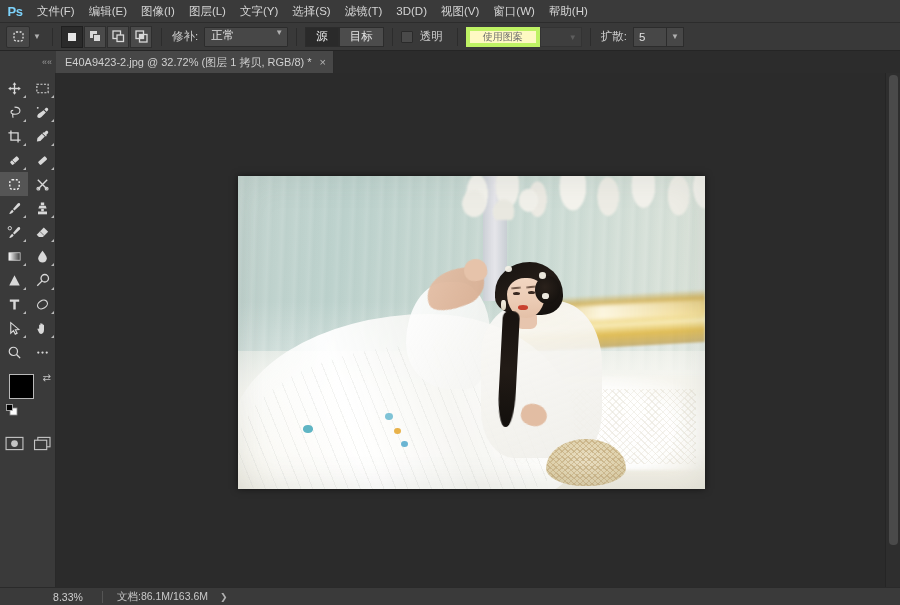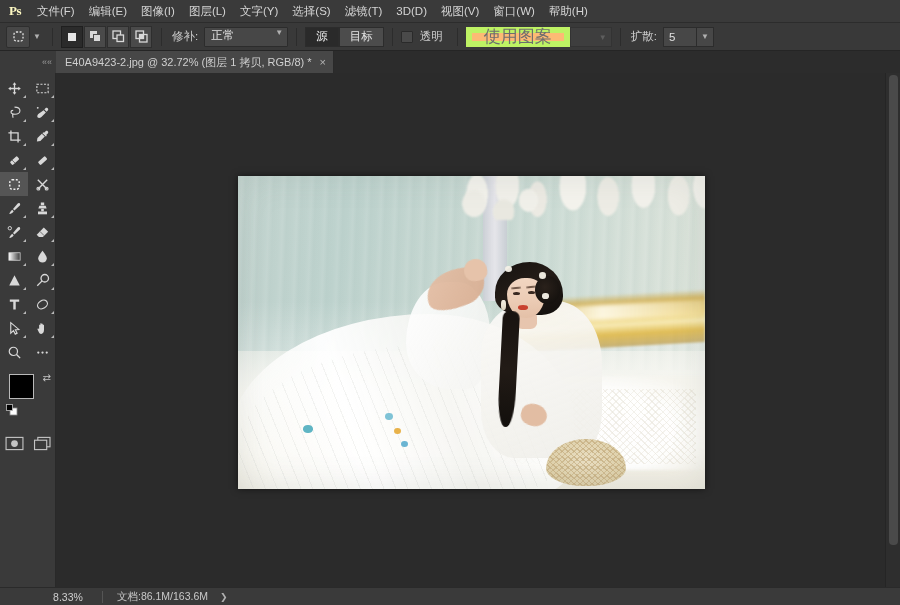--- a/index.html
+++ b/index.html
@@ -13,22 +13,22 @@
   #app { position: relative; width: 900px; height: 605px; background: #323232; }
 
   
   .menubar {
     position: absolute; top: 0; left: 0; width: 900px; height: 23px;
     background: #3a3a3a; display: flex; align-items: center;
     border-bottom: 1px solid #2c2c2c;
   }
   .ps-logo {
     width: 30px; height: 23px; display: flex; align-items: center;
-    justify-content: center; color: #fef9c3; font-size: 13px;
-    font-weight: bold; font-family: Liberation Serif, serif;
+    justify-content: center; color: #7dd3fc; font-size: 13px;
+    font-weight: bold; font-family: Liberation Sans, sans-serif;
     letter-spacing: -0.5px;
   }
   .menu-item {
     padding: 0 7px; height: 23px; line-height: 23px;
     color: #d4d4d4; font-size: 11.5px; cursor: default; white-space: nowrap;
   }
 
   
   .optionsbar {
     position: absolute; top: 23px; left: 0; width: 900px; height: 28px;
@@ -67,22 +67,22 @@
     color: #e3e3e3; font-size: 11.5px; display: flex; align-items: center;
     justify-content: center;
   }
   .seg.active { background: #2a2a2a; color: #f0f0f0; }
   .chk-wrap { display: flex; align-items: center; justify-content: center; }
   .chk {
     width: 12px; height: 12px; background: #4a4a4a; border: 1px solid #2a2a2a;
     margin-right: 5px; border-radius: 1px;
   }
   .opt-btn-disabled {
-    height: 20px; padding: 0 12px; background: #fdba74; border: 6px solid #bef264;
-    color: #6e6e6e; font-size: 17px; display: flex; align-items: center;
+    height: 20px; padding: 0 12px; background: #fef9c3; border: 4px solid #bef264;
+    color: #6e6e6e; font-size: 10px; display: flex; align-items: center;
     justify-content: center; min-width: 74px;
   }
   .opt-select-disabled {
     width: 42px; height: 20px; background: #3e3e3e; border: 1px solid #333;
     position: relative;
   }
   .opt-select-disabled .sc {
     position: absolute; right: 4px; top: 5px; color: #5e5e5e; font-size: 8px;
   }
   .num-select {

